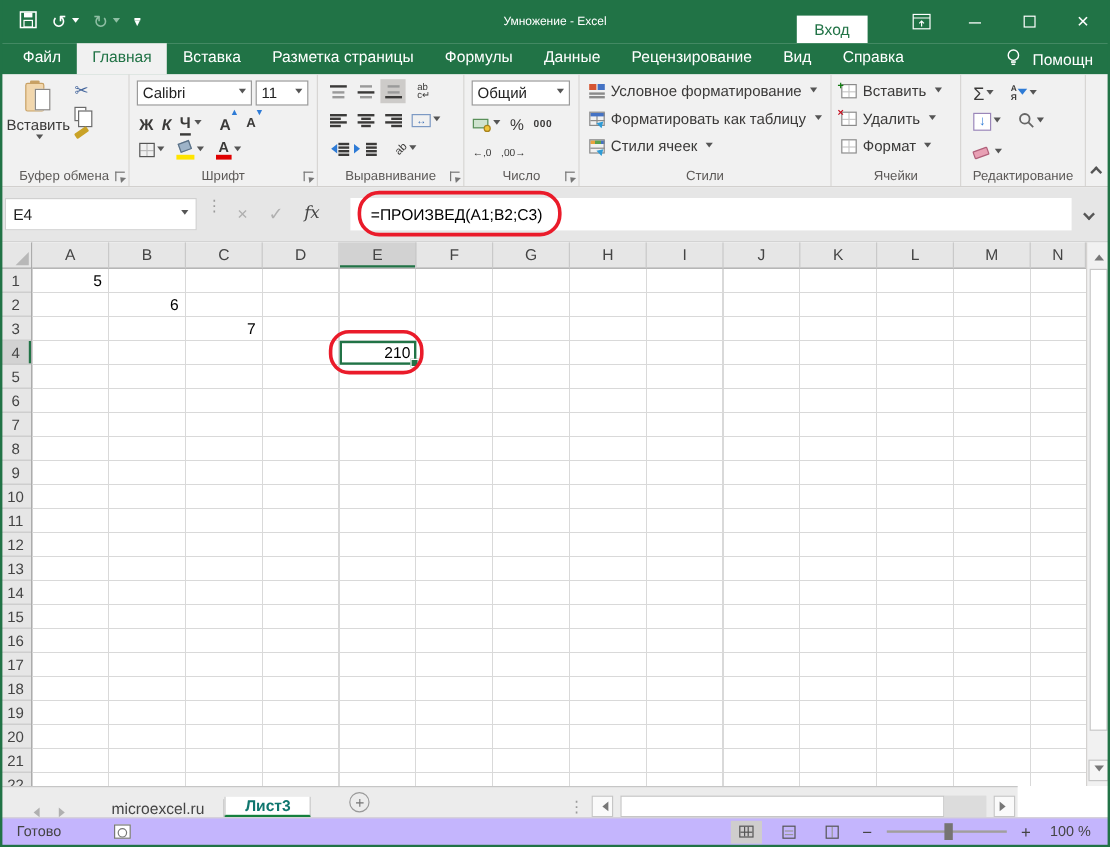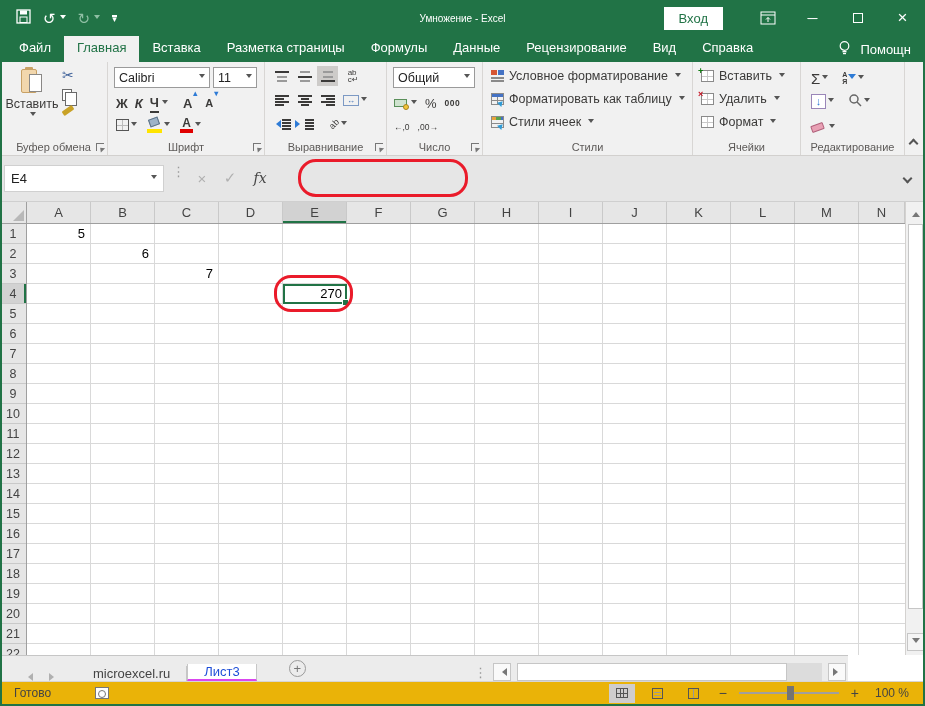--- a/index.html
+++ b/index.html
@@ -9,21 +9,21 @@
   .edge.l{left:0}.edge.r{right:0}
 
   
   .titlebar{position:absolute;left:0;top:0;width:925px;height:36px;background:#217346;display:flex;align-items:center;color:#fff}
   .qat{display:flex;align-items:center;gap:12px;padding-left:16px}
   .qat .g{display:flex;align-items:center;gap:2px;cursor:default}
   .u-glyph{font-size:15px;line-height:1}
   .dim{color:#8fbfa4}
   .customize{border-top:2px solid #fff;padding-top:0;line-height:5px;font-size:9px}
   .wintitle{position:absolute;left:50%;transform:translateX(-50%);font-size:10px;white-space:nowrap}
-  .tb-right{margin-left:auto;display:flex;align-items:center;height:100%}
+  .tb-right{margin-left:auto;display:flex;align-items:flex-end;height:100%}
   .signin{background:#fff;color:#217346;font-size:13px;padding:4px 15px;margin-right:22px;cursor:pointer}
   .wbtn{width:45px;height:100%;display:flex;align-items:center;justify-content:center;font-size:14px}
   .maxbox{width:10px;height:10px;border:1px solid #fff}
   .car{display:inline-block;width:0;height:0;border:3px solid transparent;border-top:4px solid #fff;margin-left:2px;vertical-align:2px}
   .car.dk{border-top-color:#555}
   .chev{display:inline-block;width:7px;height:7px;border-top:2px solid #555;border-right:2px solid #555}
   .chev.up{transform:rotate(-45deg)}
   .chev.down{transform:rotate(135deg)}
 
   
@@ -180,30 +180,30 @@
   .tri-lf{width:0;height:0;border:4px solid transparent;border-right:5px solid #777}
   .tri-rt{width:0;height:0;border:4px solid transparent;border-left:5px solid #777}
   .vthumb{position:absolute;left:2px;top:22px;width:15px;height:385px;background:#fff;border:1px solid #c6c6c6;cursor:grab}
   .vdown{position:absolute;left:1px;top:431px;width:17px;height:18px;background:#f5f5f5;border:1px solid #c6c6c6;display:flex;align-items:center;justify-content:center;cursor:pointer}
 
   
   .tabbar{position:absolute;left:0;top:655px;width:848px;height:26px;background:#ececec;border-top:1px solid #c6c6c6;display:flex;align-items:flex-end}
   .navarrs{display:flex;align-items:center;gap:16px;padding:0 14px 0 24px}
   .tabsep{width:1px;background:#b5b5b5;margin:0 2px}
   .stab{display:flex;align-items:center;padding:0 16px;font-size:13px;color:#444;border-right:1px solid #c6c6c6;cursor:pointer}
-  .stab.active{background:#fff;color:#1d4ed8;font-weight:normal;border-bottom:2px solid #d946ef;border-left:1px solid #c6c6c6}
+  .stab.active{background:#fff;color:#0f766e;font-weight:bold;border-bottom:2px solid #15803d;border-left:1px solid #c6c6c6}
   .addsheet{width:17px;height:17px;border:1px solid #9a9a9a;border-radius:50%;color:#767676;display:flex;align-items:center;justify-content:center;font-size:13px;line-height:1;align-self:center;margin-left:32px;cursor:pointer}
   .hs-zone{margin-left:auto;display:flex;align-items:center;gap:6px;padding-right:2px}
   .hgrip{color:#9a9a9a;font-size:13px}
   .hbtn{width:18px;height:18px;background:#fafafa;border:1px solid #c6c6c6;display:flex;align-items:center;justify-content:center;cursor:pointer}
   .htrack{width:305px;height:18px;background:#dcdcdc;position:relative}
   .hthumb{position:absolute;left:0;top:0;width:270px;height:18px;background:#fff;border:1px solid #c6c6c6;cursor:grab}
 
   
-  .statusbar{position:absolute;left:0;top:681px;width:925px;height:25px;background:#eab308;border-top:1px solid #d7d5d3;border-bottom:2px solid #217346;display:flex;align-items:center;font-size:12px;color:#444}
+  .statusbar{position:absolute;left:0;top:681px;width:925px;height:25px;background:#c4b5fd;border-top:1px solid #d7d5d3;border-bottom:2px solid #217346;display:flex;align-items:center;font-size:12px;color:#444}
   .st-mode{padding-left:14px;cursor:pointer}
   .macroic{margin-left:44px;width:14px;height:12px;border:1px solid #777;position:relative;background:#fff;cursor:pointer}
   .macroic:after{content:"";position:absolute;left:2px;top:2px;width:6px;height:6px;border:1px solid #777;border-radius:50%}
   .st-right{margin-left:auto;display:flex;align-items:center;gap:10px;padding-right:16px}
   .viewbtn{width:26px;height:19px;display:flex;align-items:center;justify-content:center;cursor:pointer}
   .viewbtn.active{background:#cfcdcd}
   .vic-grid{width:12px;height:10px;border:1px solid #555;background-image:linear-gradient(#555,#555),linear-gradient(#555,#555),linear-gradient(#555,#555);background-size:100% 1px,1px 100%,1px 100%;background-position:0 50%,33% 0,66% 0;background-repeat:no-repeat}
   .vic-page{width:11px;height:11px;border:1px solid #555;background-image:linear-gradient(#999,#999),linear-gradient(#999,#999);background-size:7px 1px,7px 1px;background-position:1px 3px,1px 6px;background-repeat:no-repeat}
   .vic-break{width:11px;height:11px;border:1px solid #555;background-image:linear-gradient(#999,#999);background-size:1px 100%;background-position:50% 0;background-repeat:no-repeat}
   .zoomout,.zoomin{font-size:14px;color:#444;cursor:pointer;padding:0 2px}
@@ -513,20 +513,23 @@
 
 <div class="fband">
   <div class="namebox">
     <span>E4</span>
     <span class="car dk"></span>
   </div>
   <span class="grip">⋮</span>
   <span class="fbtn" style="left:190px">×</span>
   <span class="fbtn" style="left:218px">✓</span>
   <span class="fbtn fx" style="left:248px">fx</span>
+  <div class="finput">
+    <span>=ПРОИЗВЕД(A1;B2;C3)</span>
+  </div>
   <span class="fexpand">
       <span class="chev down"></span>
     </span>
   <div class="redoval fb"></div>
 </div>
 
 <div class="sheet">
   <div class="corner"></div>
   <div class="colheads">
       <div class="colh" style="width: 64px;">A</div>
@@ -562,21 +565,21 @@
       <div class="rowh">15</div>
       <div class="rowh">16</div>
       <div class="rowh">17</div>
       <div class="rowh">18</div>
       <div class="rowh">19</div>
       <div class="rowh">20</div>
       <div class="rowh">21</div>
       <div class="rowh">22</div>
     </div>
   <div class="cells">
-    <div class="selcell">270</div>
+    <div class="selcell">210</div>
     <div class="redoval cell"></div>
   <div class="val" style="left: 0px; top: 0px; width: 62px;">5</div>
       <div class="val" style="left: 64px; top: 20px; width: 62px;">6</div>
       <div class="val" style="left: 128px; top: 40px; width: 62px;">7</div>
     </div>
 </div>
 <div class="vscroll">
   <span class="sbtn">
       <span class="tri-up"></span>
     </span>

